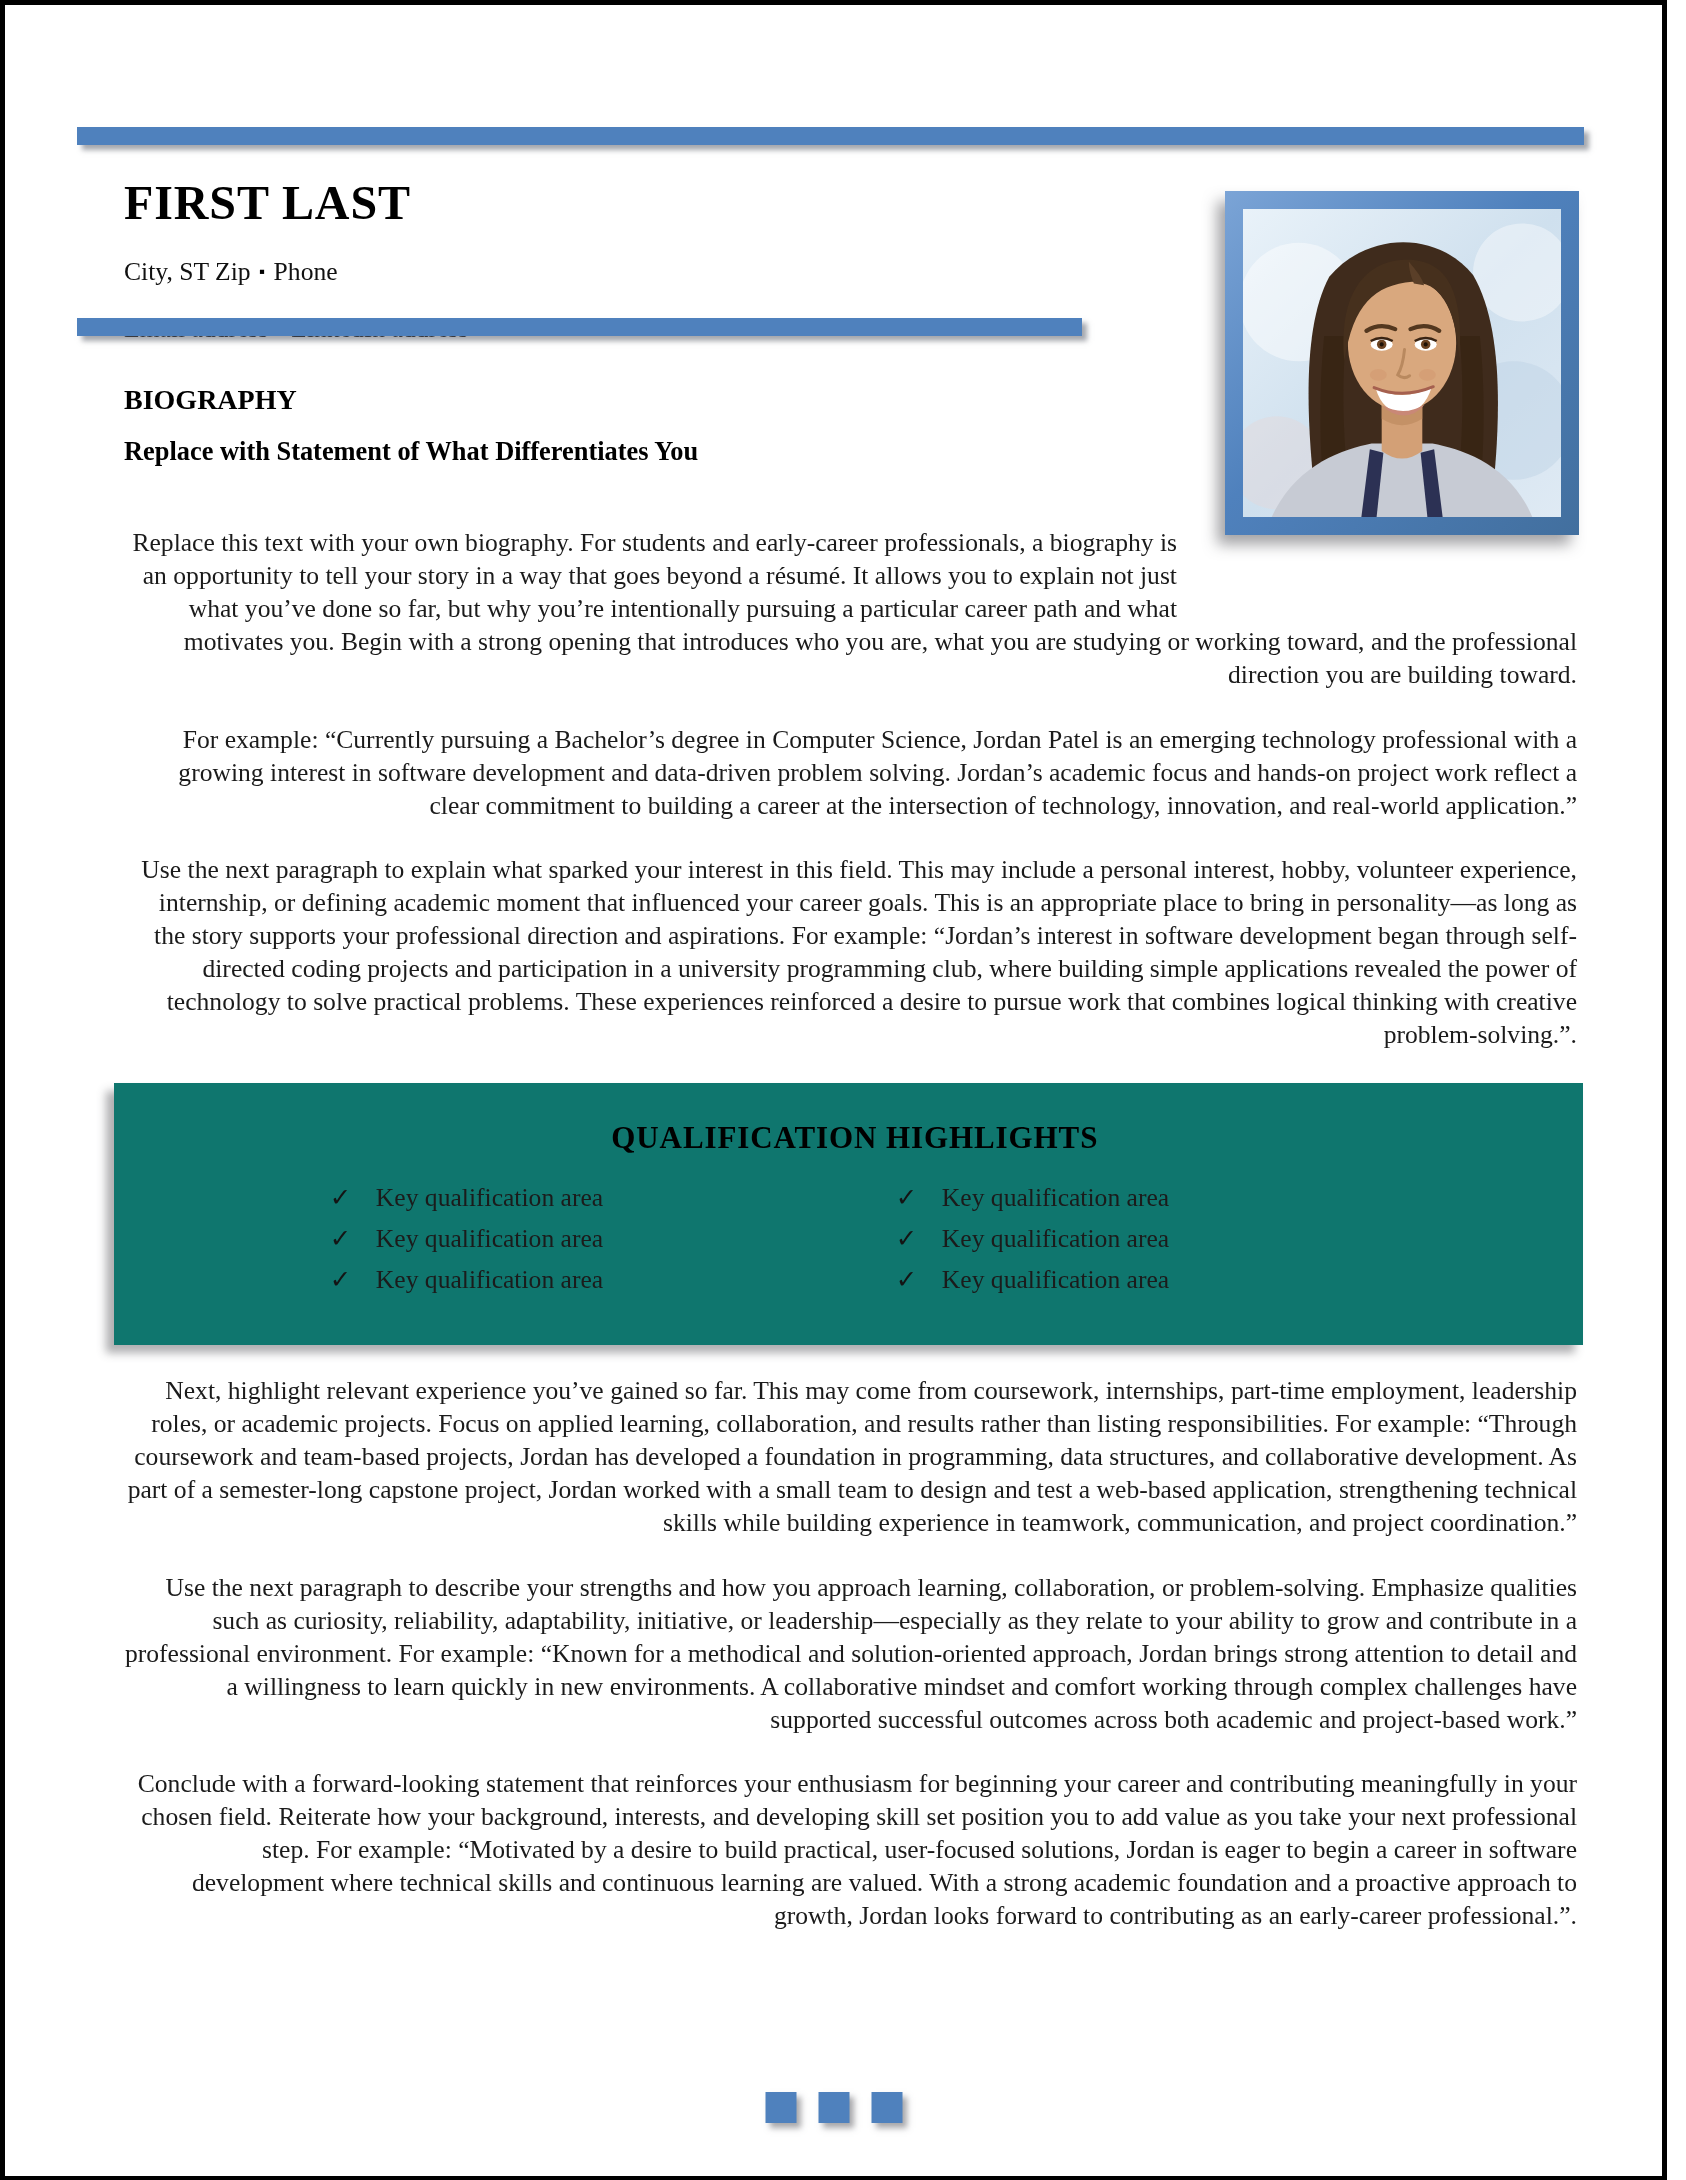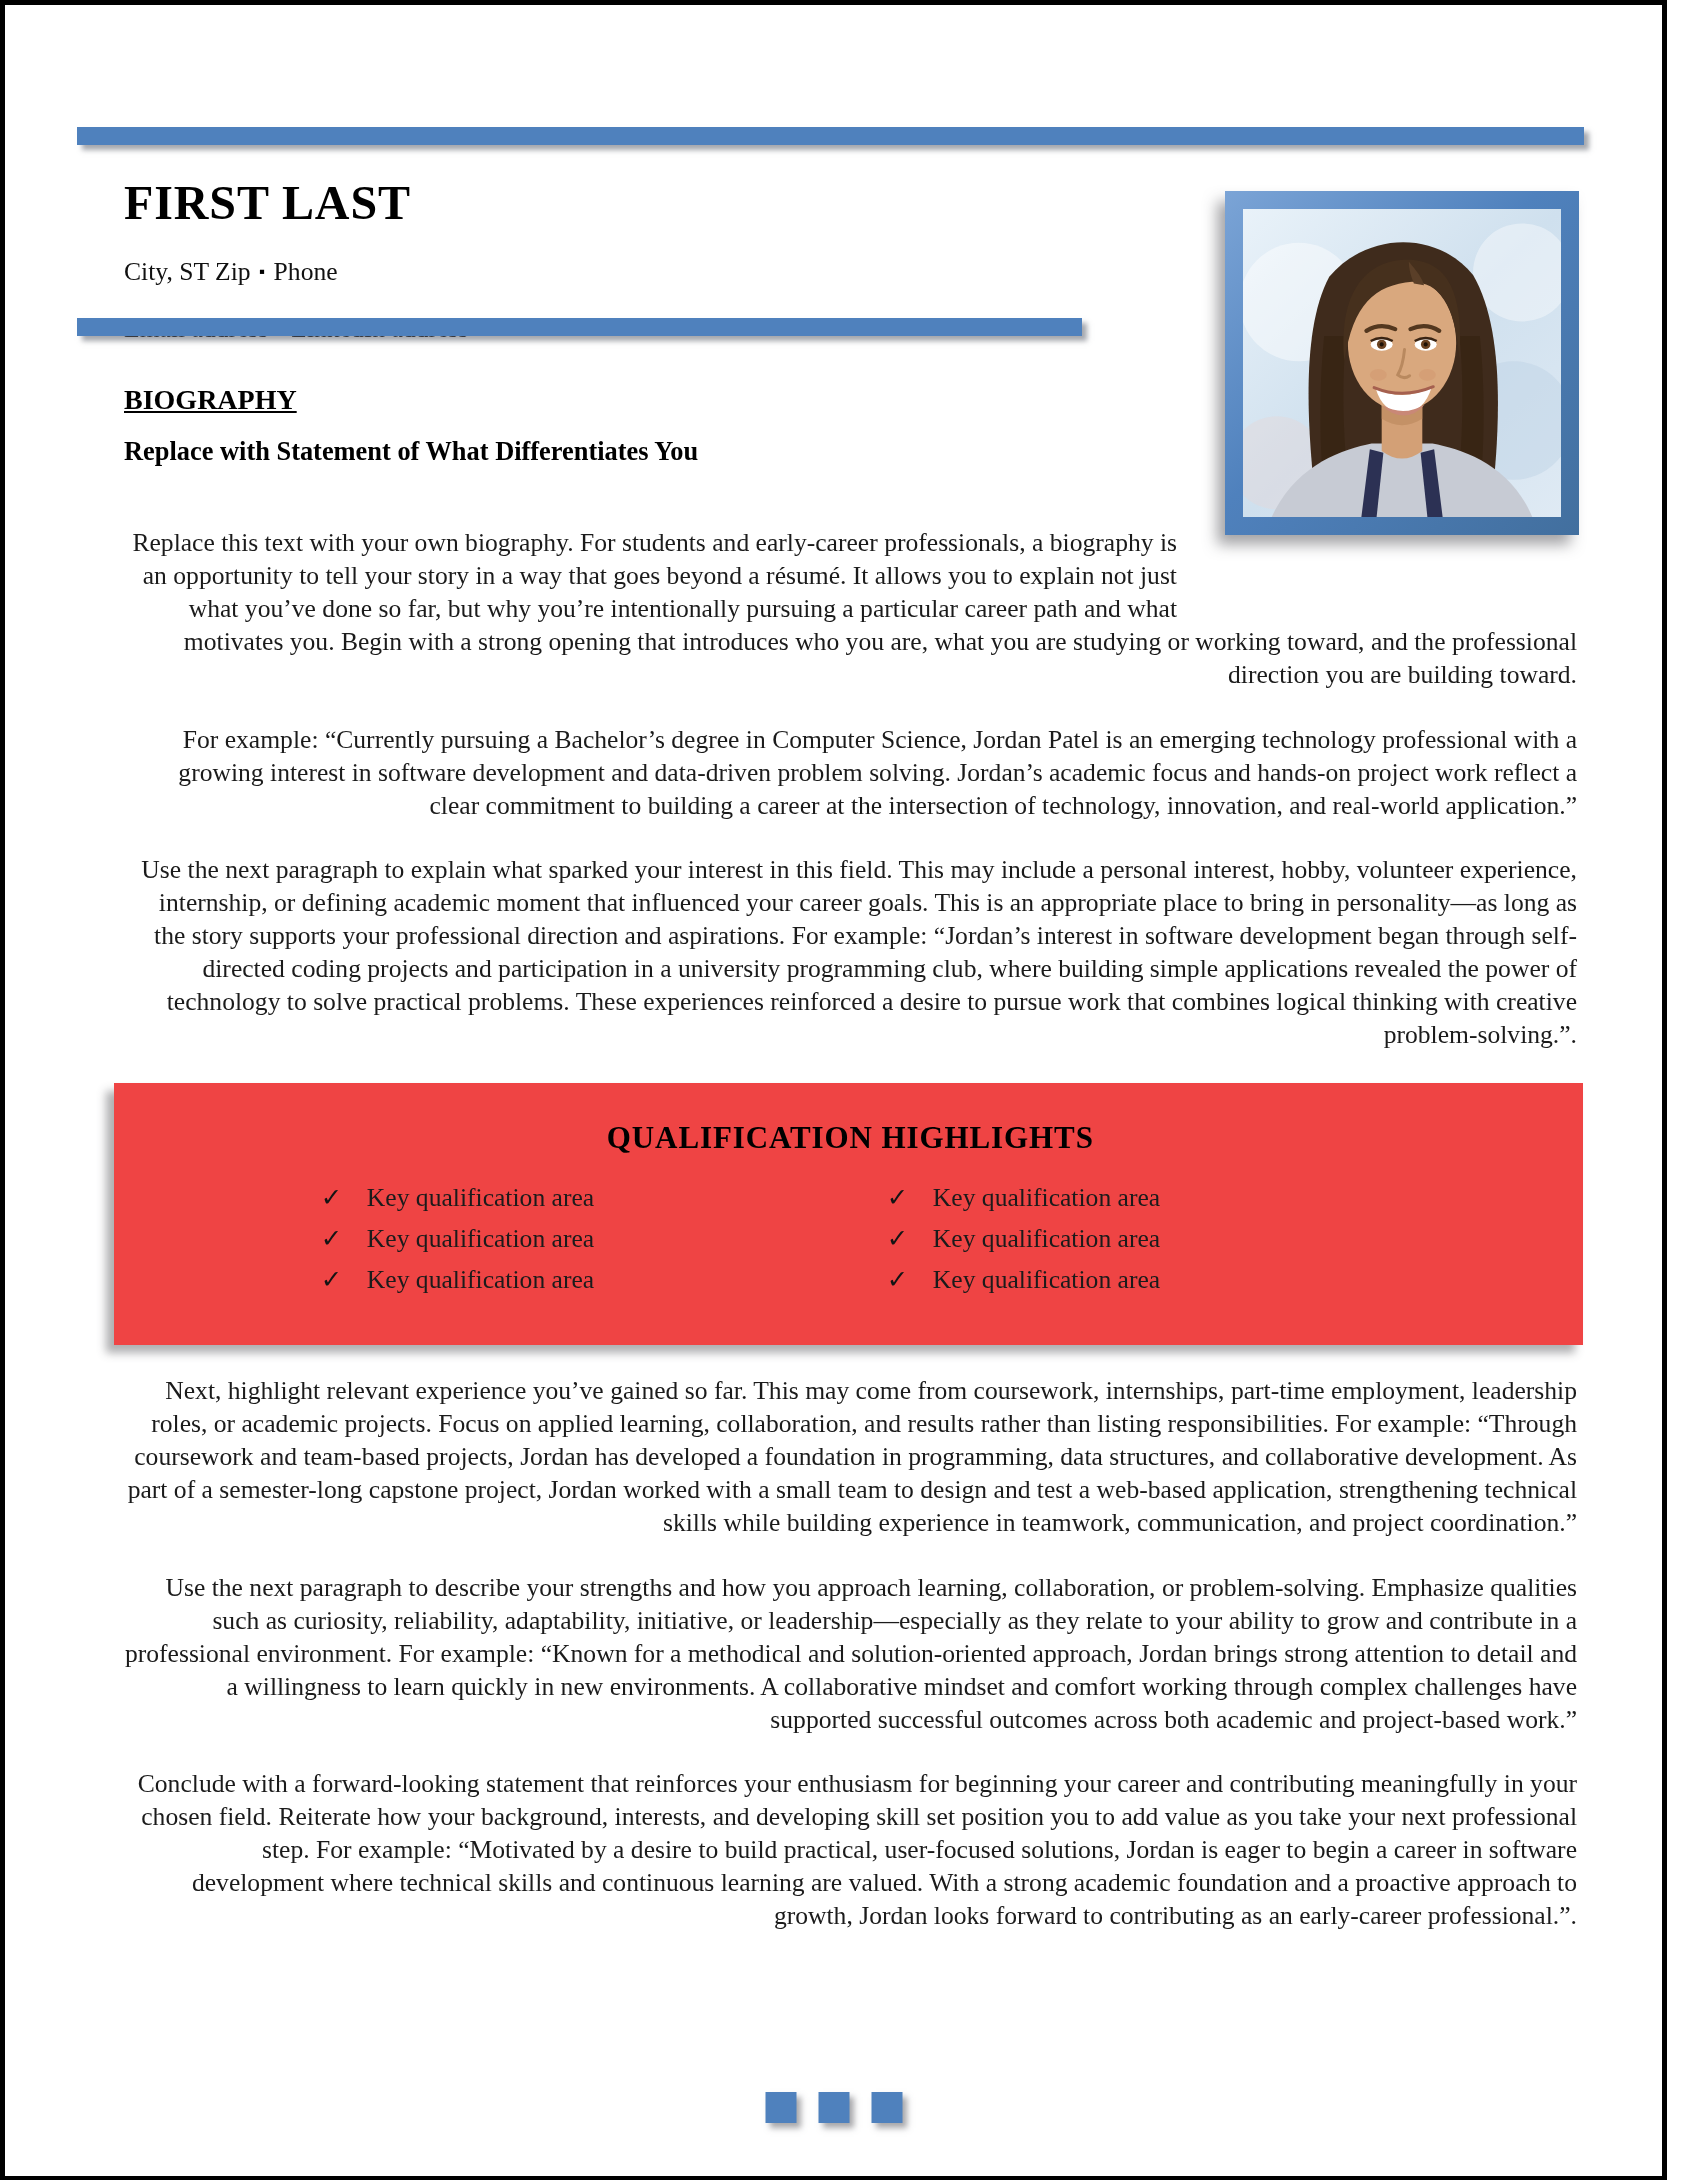--- a/index.html
+++ b/index.html
@@ -35,31 +35,31 @@
     position:absolute;left:1220px;top:186px;width:354px;height:344px;
     box-sizing:border-box;padding:18px;
     background:linear-gradient(135deg,#7ba4d6 0%,#4f81bd 45%,#426f9e 100%);
     box-shadow:-8.5px 10.2px 13.6px rgba(70,70,75,0.5);
   }
   .photo-inner{width:100%;height:100%;overflow:hidden;background:#dcebf5;}
   .photo-inner svg{display:block;width:100%;height:100%;}
 
   
   .content{position:absolute;left:119px;top:377px;width:1453px;}
-  .bio-heading{font-size:28px;font-weight:bold;line-height:36px;margin:0;color:#000;text-decoration:underline;}
+  .bio-heading{font-size:28px;font-weight:bold;line-height:36px;margin:0;color:#000;}
   .bio-subheading{font-size:26.4px;font-weight:bold;line-height:34px;margin:16px 0 58px 0;color:#000;}
   .para{font-size:25.6px;line-height:33px;margin:0 0 31.5px 0;text-align:right;}
   .wrap-spacer{float:right;width:400px;height:68px;}
 
   
   .qual-box{
     box-sizing:border-box;
     width:1469px;margin:8.5px 0 29px -10.2px;
-    background:#ef4444;
-    padding:36px 0 41px 4px;
+    background:#0f766e;
+    padding:36px 0 41px 13px;
     box-shadow:-7.7px 7.7px 8.5px rgba(80,80,85,0.45);
   }
   .qual-title{
     text-align:center;font-size:31px;font-weight:bold;letter-spacing:0.9px;
     color:#000;margin:0 0 25.6px 0;line-height:37px;
   }
   .qual-grid{
     display:grid;
     grid-template-rows:repeat(3,41px);
     grid-auto-flow:column;

